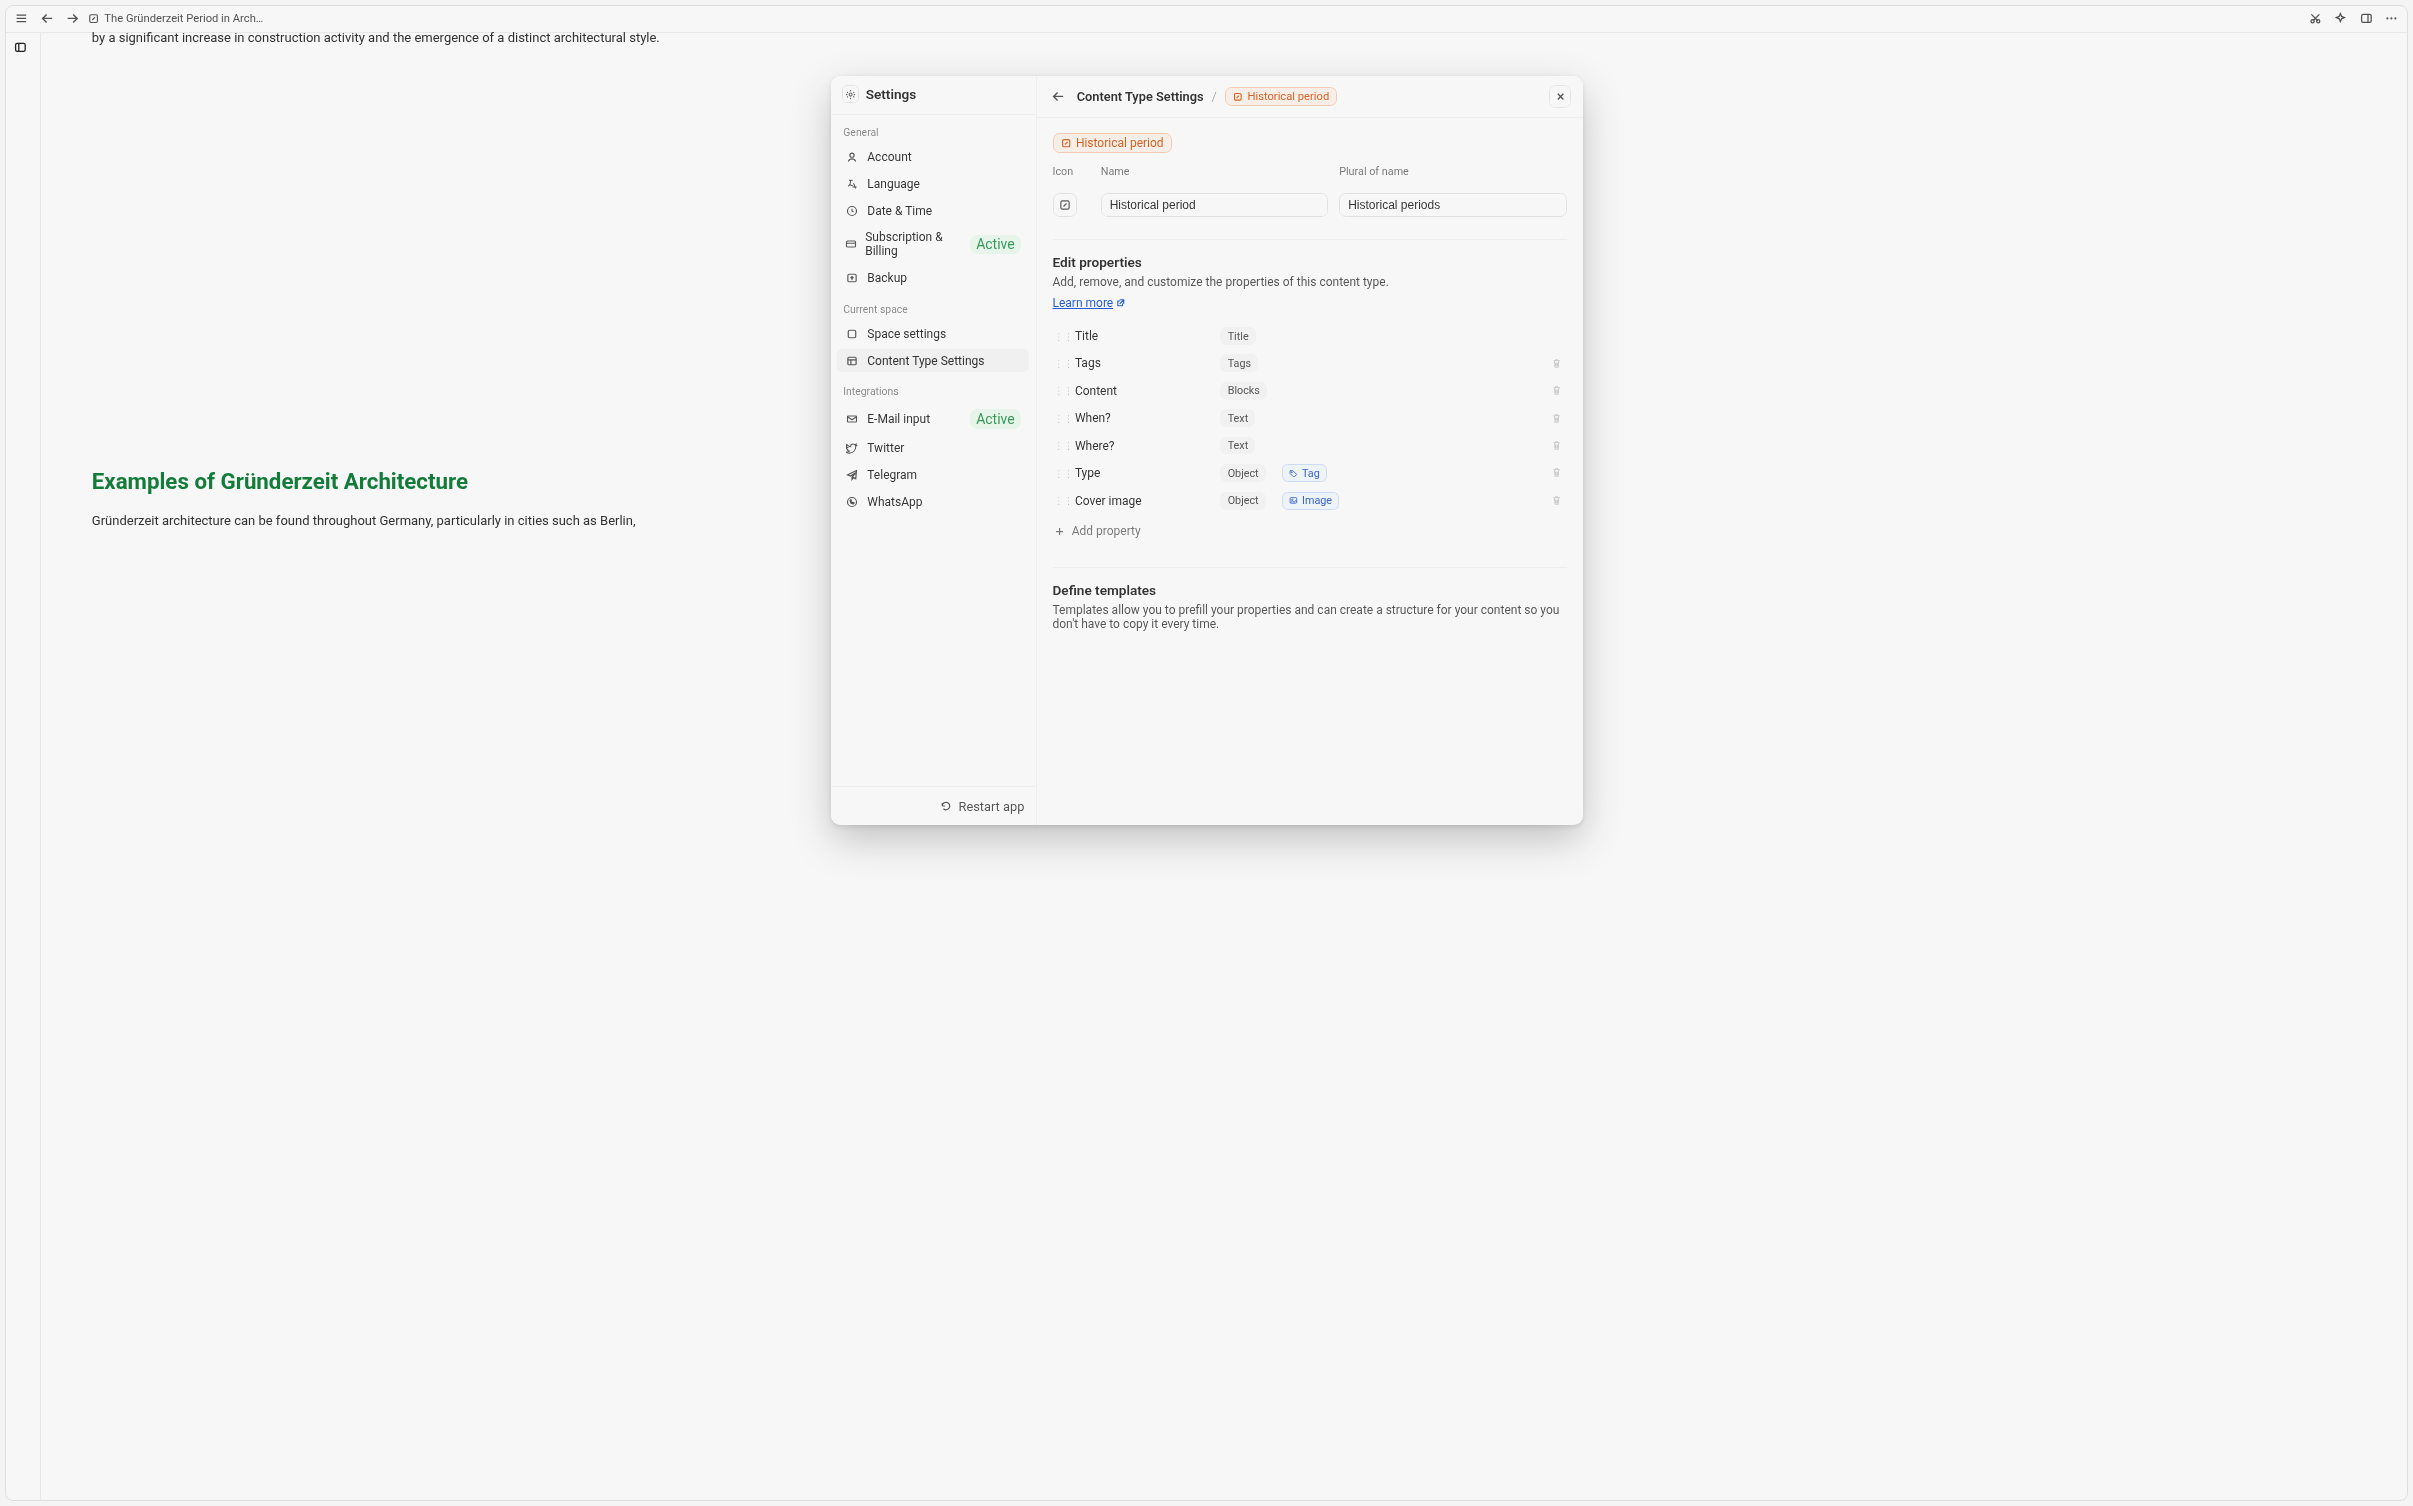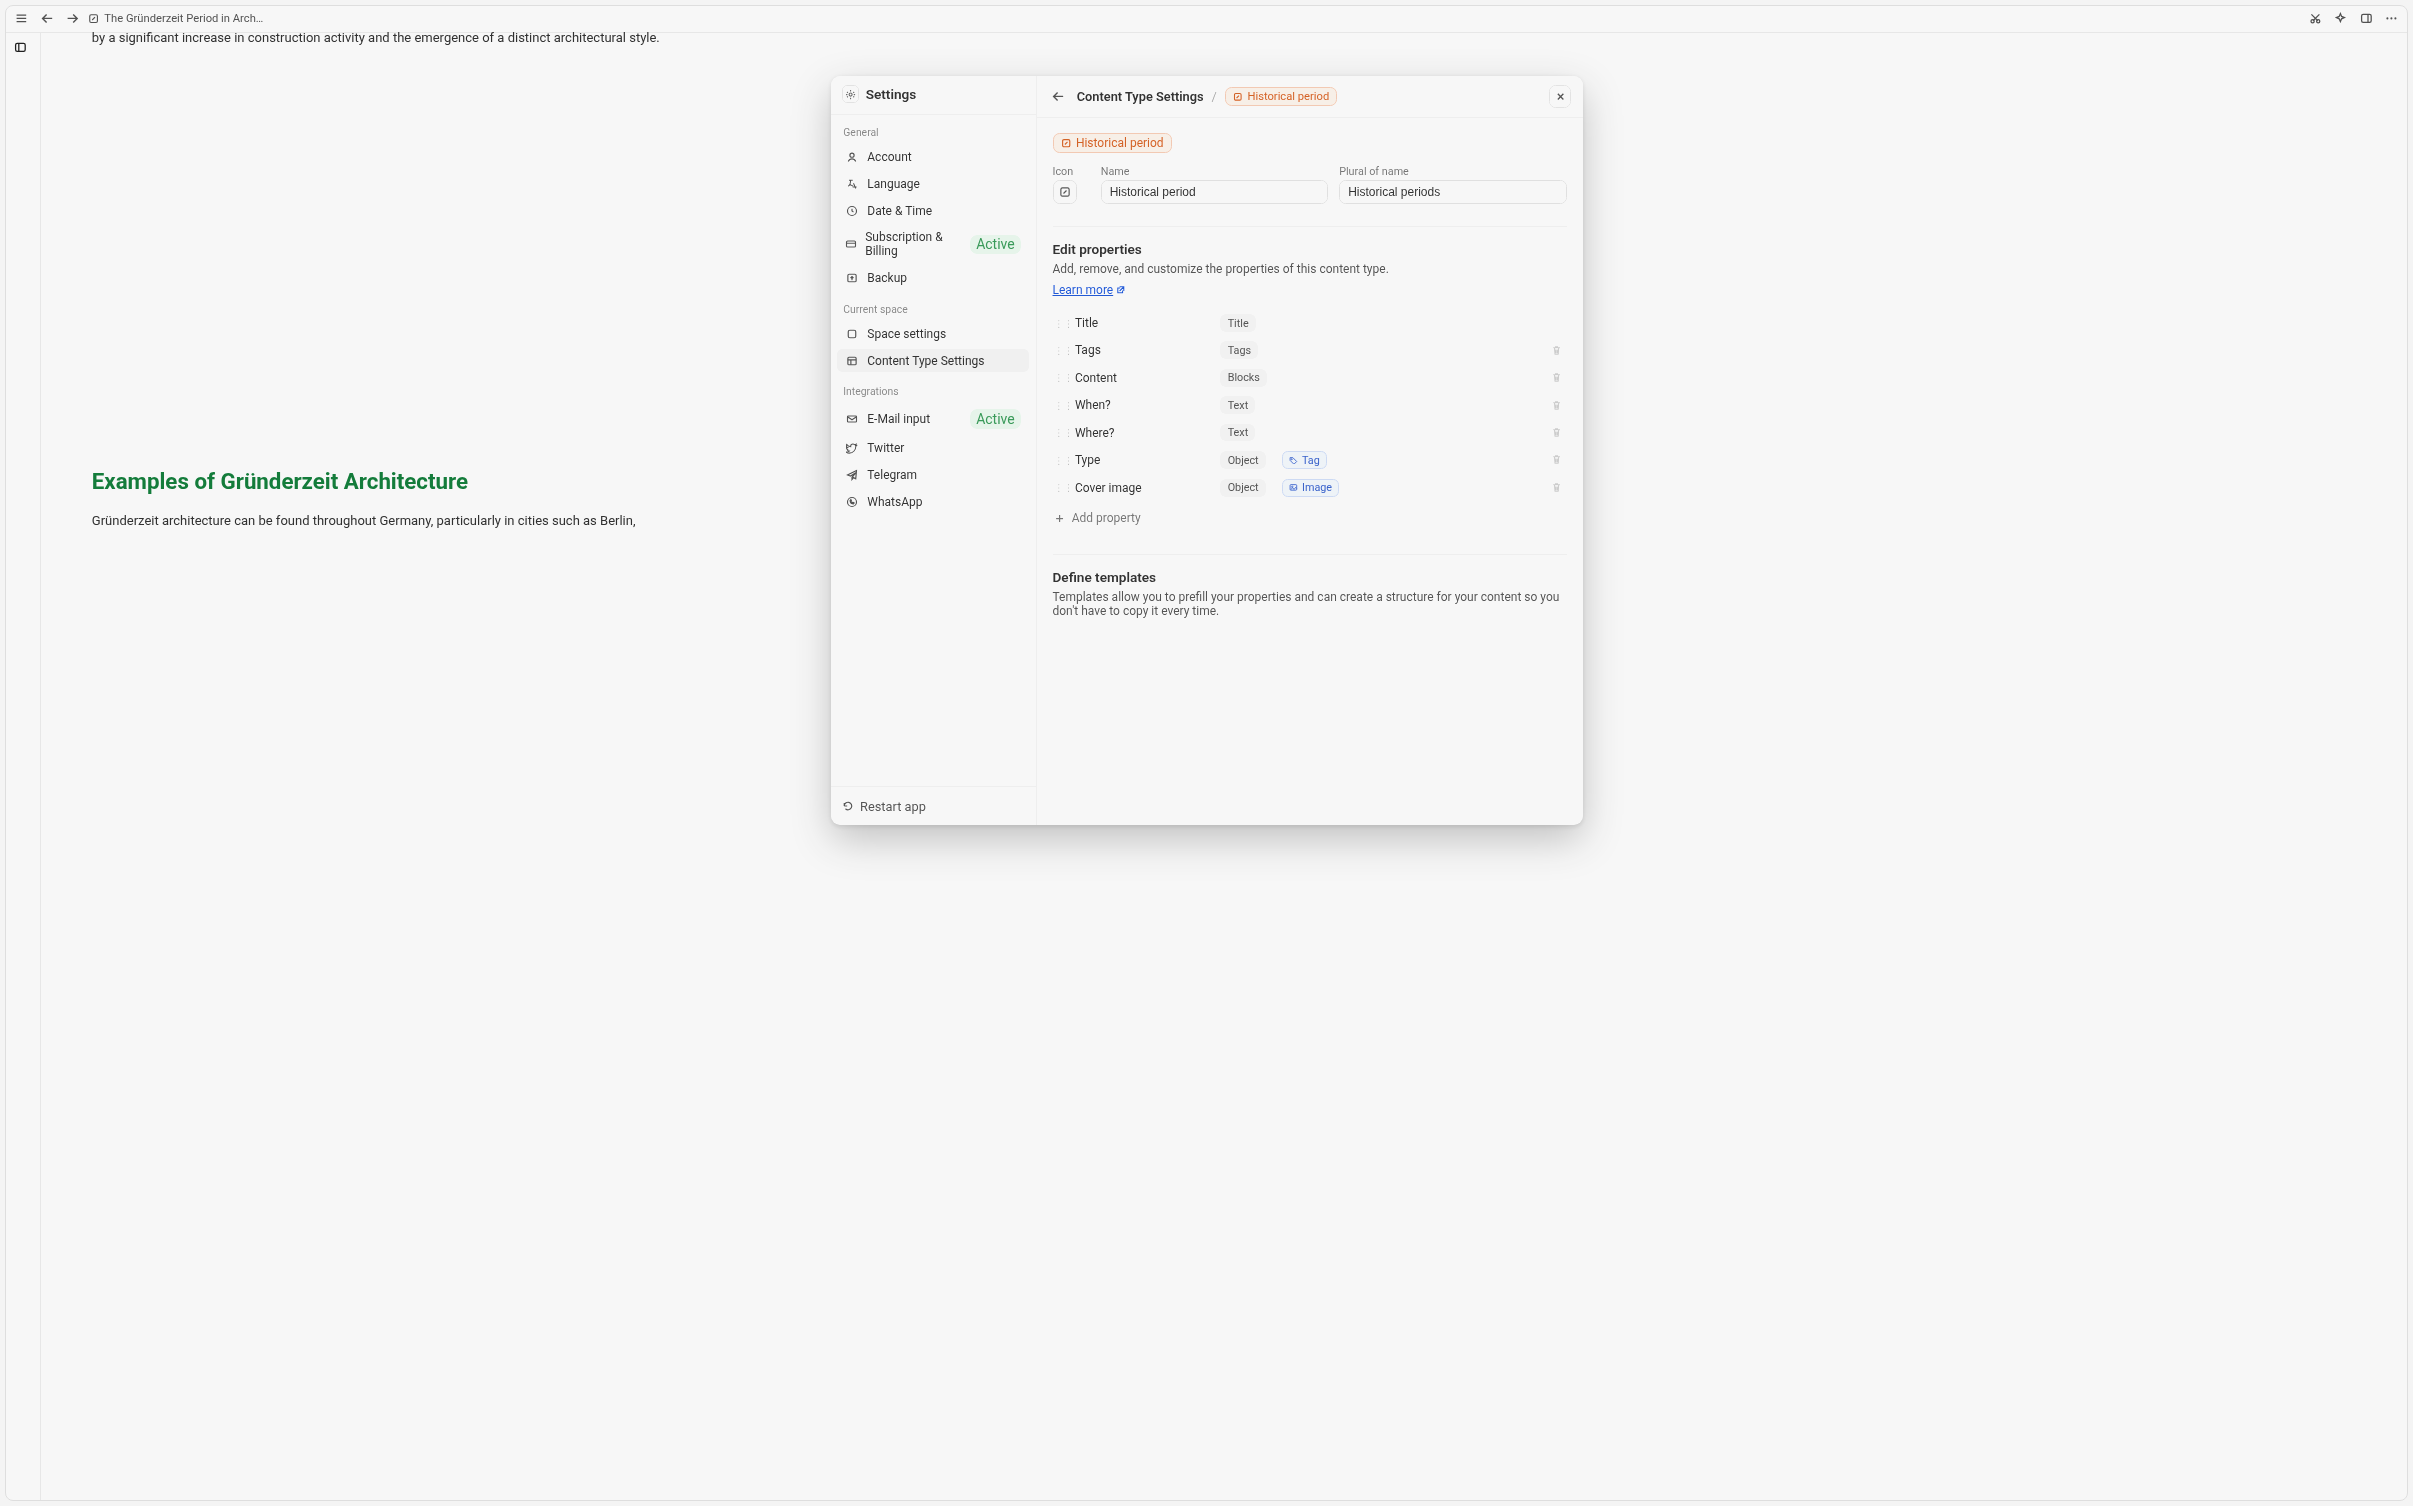--- a/index.html
+++ b/index.html
@@ -25,33 +25,33 @@
 .settings-side { width: 206px; border-right:0.8px solid #eee; display:flex; flex-direction:column; }
 .settings-head { display:flex; align-items:center; gap:6.4px; padding:9.6px 11.2px; font-size:13.6px; font-weight:600; color:#333; border-bottom:0.8px solid transparent; }
 .settings-head .chip { width:17.6px; height:17.6px; border:0.8px solid #e2e2e2; border-radius:4.8px; display:flex; align-items:center; justify-content:center; color:#666; }
 .settings-side hr { border:0; border-top:0.8px solid #eee; }
 .side-group-title { font-size:10.4px; color:#888; padding: 11.2px 12.8px 4.8px; }
 .side-item { display:flex; align-items:center; gap:8px; padding: 4.8px 8px; margin: 1.6px 6.4px; border-radius:4.8px; cursor:pointer; font-size:12px; color:#333; }
 .side-item .ico { width:14.4px; display:flex; justify-content:center; color:#555; }
 .side-item.active { background:#f0f0f0; }
 .badge-active { margin-left:auto; background:#e6f5ea; color:#3a9a5a; border-radius:7px; padding:1.6px 6.4px; font-size:14px; }
 .side-spacer { flex:1; }
-.restart { display:flex; align-items:center; justify-content:flex-start; gap:6.4px; padding:11.2px; color:#555; border-top:0.8px solid #eee; cursor:pointer; }
+.restart { display:flex; align-items:center; justify-content:flex-end; gap:6.4px; padding:11.2px; color:#555; border-top:0.8px solid #eee; cursor:pointer; }
 
 .settings-main { flex:1; display:flex; flex-direction:column; }
 .main-head { display:flex; align-items:center; gap:8px; padding:9.6px 11.2px; border-bottom:0.8px solid #eee; }
 .main-head .back { width:21px; height:21px; display:flex; align-items:center; justify-content:center; border-radius:4.8px; cursor:pointer; color:#555; }
 .main-head .crumb { font-weight:600; font-size:12.8px; color:#333; }
 .main-head .sep { color:#aaa; }
 .chip-hp { display:inline-flex; align-items:center; gap:4.8px; border:0.8px solid #f2c9b4; background:#fcefe7; color:#d36327; padding:2.4px 7.2px; border-radius:6.4px; font-size:11.2px; }
 .main-head .close { margin-left:auto; width:22.3px; height:22.3px; border:0.8px solid #e3e3e3; border-radius:6.4px; display:flex; align-items:center; justify-content:center; cursor:pointer; color:#555; }
 
 .main-body { flex:1; overflow-y:auto; padding: 14.4px 16px 0 16px; }
 .fields-row { display:flex; gap:11.2px; margin-top:11.2px; }
-.field { display:flex; flex-direction:column; gap:2px; }
+.field { display:flex; flex-direction:column; gap:15px; }
 .field label { font-size:10.8px; color:#777; }
 .icon-btn-sq { width:24px; height:24px; border:0.8px solid #e0e0e0; border-radius:6.4px; display:flex; align-items:center; justify-content:center; color:#555; cursor:pointer; }
 .text-input { height:24px; border:0.8px solid #e0e0e0; border-radius:6.4px; padding: 0 8px; font-size:12px; color:#333; outline:none; background:#fff; }
 .text-input::placeholder { color:#aaa; }
 .divider { border:0; border-top:0.8px solid #eee; margin: 22.3px 0 14.4px; }
 .section-title { font-size:13.6px; font-weight:600; color:#333; }
 .section-desc { font-size:12px; color:#555; margin-top:4.8px; }
 .learnmore { display:inline-flex; align-items:center; gap:3.2px; color:#2259d6; text-decoration:underline; font-size:12px; margin-top:6.4px; cursor:pointer; }
 
 .prop-table { margin-top:12.8px; }

